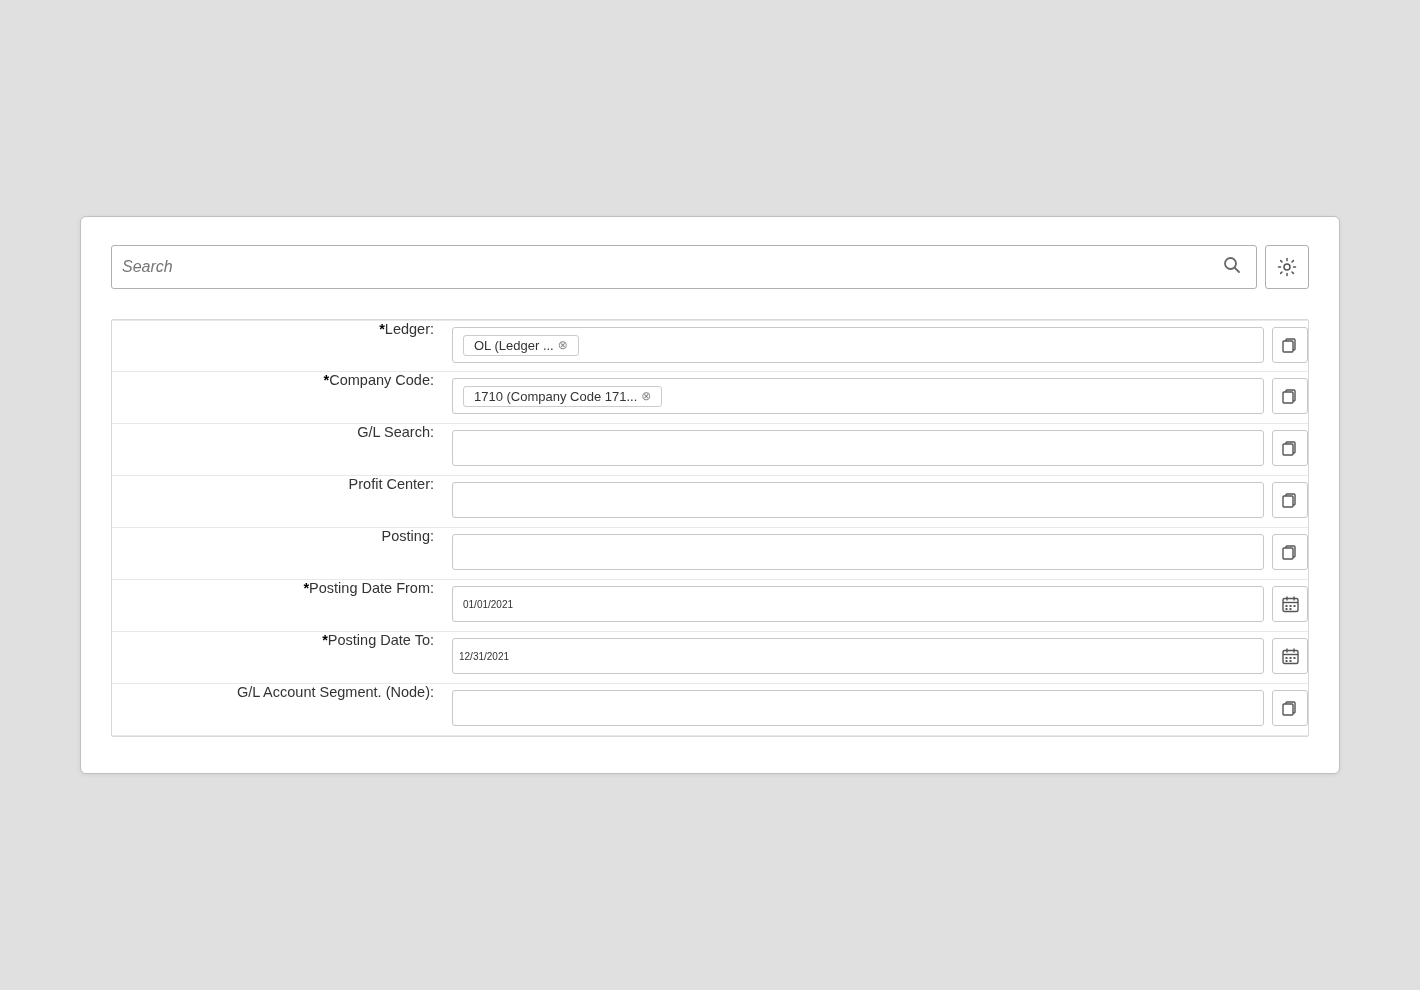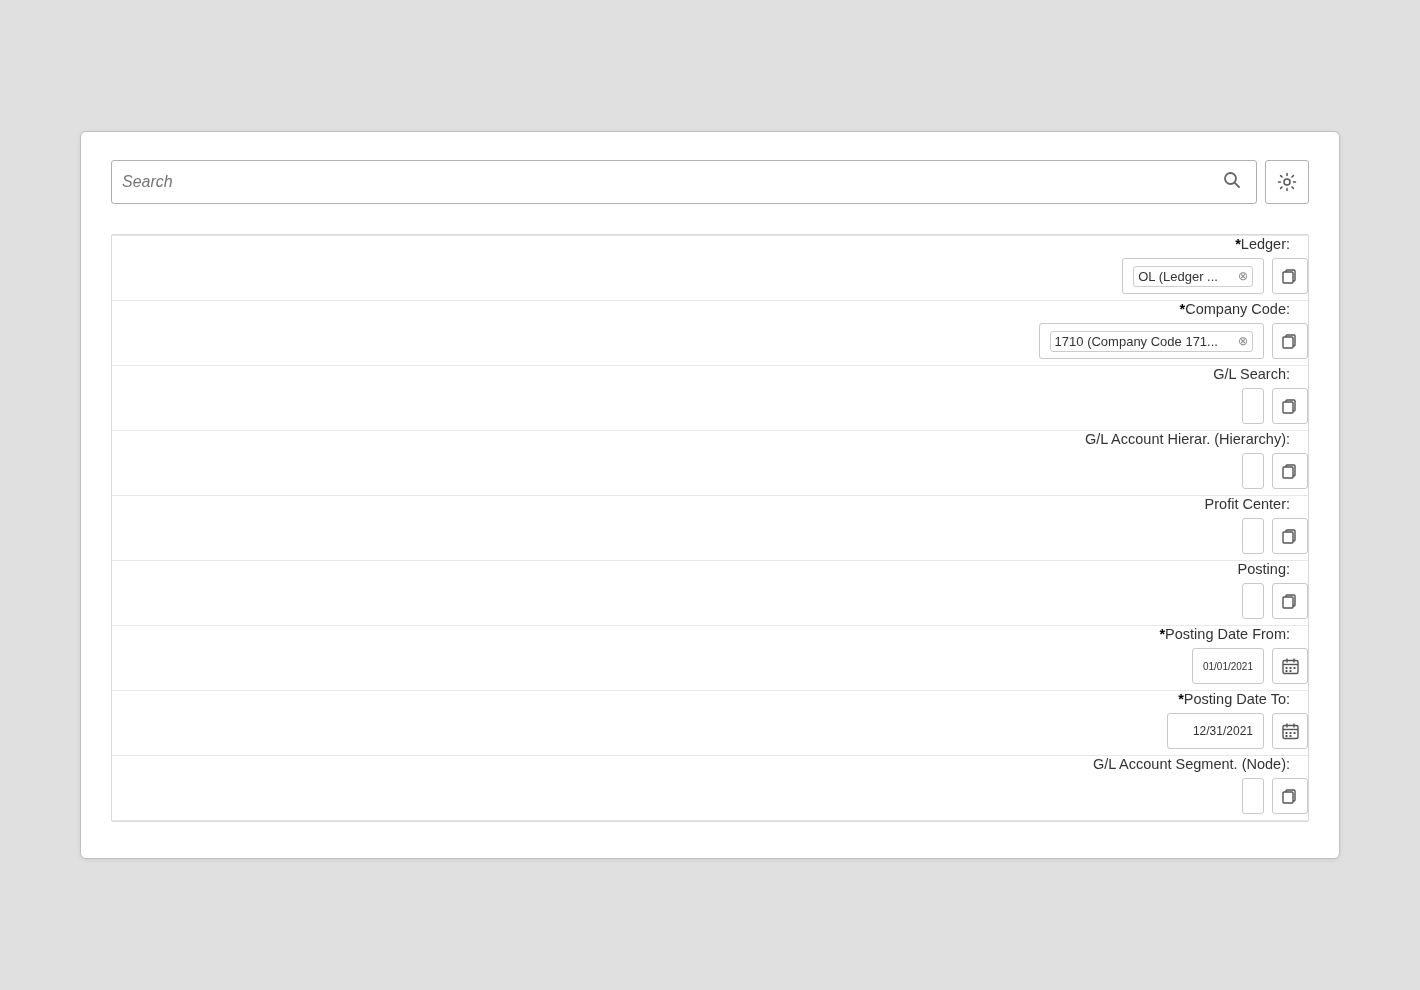--- a/index.html
+++ b/index.html
@@ -73,24 +73,23 @@
       display: flex;
       align-items: center;
       justify-content: center;
       cursor: pointer;
       font-size: 18px;
       color: #555;
     }
 
     .form-row {
       display: flex;
-      align-items: flex-end;
+      align-items: flex-start;
       border-bottom: 1px solid #e8e8e8;
       min-height: 52px;
-      flex-direction: column;
     }
 
     .form-row:first-child {
       border-top: 1px solid #e8e8e8;
     }
 
     .form-label {
       width: 340px;
       text-align: right;
       padding-right: 18px;
@@ -130,24 +129,24 @@
       align-items: center;
       gap: 4px;
     }
 
     .tag-chip {
       display: inline-flex;
       align-items: center;
       background: #fff;
       border: 1px solid #ccc;
       border-radius: 3px;
-      padding: 2px 4px;
+      padding: 2px 10px;
       font-size: 13px;
       color: #333;
-      gap: 20px;
+      gap: 4px;
     }
 
     .tag-chip .close-x {
       font-size: 12px;
       color: #888;
       cursor: pointer;
       font-style: normal;
     }
 
     .field-action-btn {
@@ -247,32 +246,20 @@
         <div class="form-input-box" style="cursor:text;"></div>
         <button class="field-action-btn">
           <svg width="16" height="16" viewBox="0 0 16 16" fill="none" xmlns="http://www.w3.org/2000/svg">
             <rect x="1" y="4" width="10" height="11" rx="1" stroke="#555" stroke-width="1.4"></rect>
             <path d="M4 4V3a1 1 0 011-1h7a1 1 0 011 1v9a1 1 0 01-1 1h-1" stroke="#555" stroke-width="1.4"></path>
           </svg>
         </button>
       </div>
     </div>
 
-    <div class="form-row">
-      <div class="form-label">G/L Account Hierar. (Hierarchy):</div>
-      <div class="form-field-wrapper">
-        <div class="form-input-box" style="cursor:text;"></div>
-        <button class="field-action-btn">
-          <svg width="16" height="16" viewBox="0 0 16 16" fill="none" xmlns="http://www.w3.org/2000/svg">
-            <rect x="1" y="4" width="10" height="11" rx="1" stroke="#555" stroke-width="1.4"></rect>
-            <path d="M4 4V3a1 1 0 011-1h7a1 1 0 011 1v9a1 1 0 01-1 1h-1" stroke="#555" stroke-width="1.4"></path>
-          </svg>
-        </button>
-      </div>
-    </div>
 
     <div class="form-row">
       <div class="form-label">Profit Center:</div>
       <div class="form-field-wrapper">
         <div class="form-input-box" style="cursor:text;"></div>
         <button class="field-action-btn">
           <svg width="16" height="16" viewBox="0 0 16 16" fill="none" xmlns="http://www.w3.org/2000/svg">
             <rect x="1" y="4" width="10" height="11" rx="1" stroke="#555" stroke-width="1.4"></rect>
             <path d="M4 4V3a1 1 0 011-1h7a1 1 0 011 1v9a1 1 0 01-1 1h-1" stroke="#555" stroke-width="1.4"></path>
           </svg>
@@ -315,21 +302,21 @@
           </svg>
         </button>
       </div>
     </div>
 
     <div class="form-row">
       <div class="form-label">
         <span class="required-star">*</span>Posting Date To:
       </div>
       <div class="form-field-wrapper">
-        <div class="form-input-box" style="font-size:12px; color:#333; display:flex; align-items:center; padding-left:25px;">
+        <div class="form-input-box" style="font-size:10px; color:#333; display:flex; align-items:center; padding-left:6px;">
           <span>12/31/2021</span>
         </div>
         <button class="field-action-btn">
           <svg width="17" height="17" viewBox="0 0 17 17" fill="none" xmlns="http://www.w3.org/2000/svg">
             <rect x="1" y="2.5" width="15" height="13" rx="1.5" stroke="#555" stroke-width="1.4"></rect>
             <line x1="1" y1="6.5" x2="16" y2="6.5" stroke="#555" stroke-width="1.4"></line>
             <line x1="5" y1="1" x2="5" y2="4" stroke="#555" stroke-width="1.4" stroke-linecap="round"></line>
             <line x1="12" y1="1" x2="12" y2="4" stroke="#555" stroke-width="1.4" stroke-linecap="round"></line>
             <rect x="3.5" y="9" width="2" height="2" rx="0.3" fill="#555"></rect>
             <rect x="7.5" y="9" width="2" height="2" rx="0.3" fill="#555"></rect>

